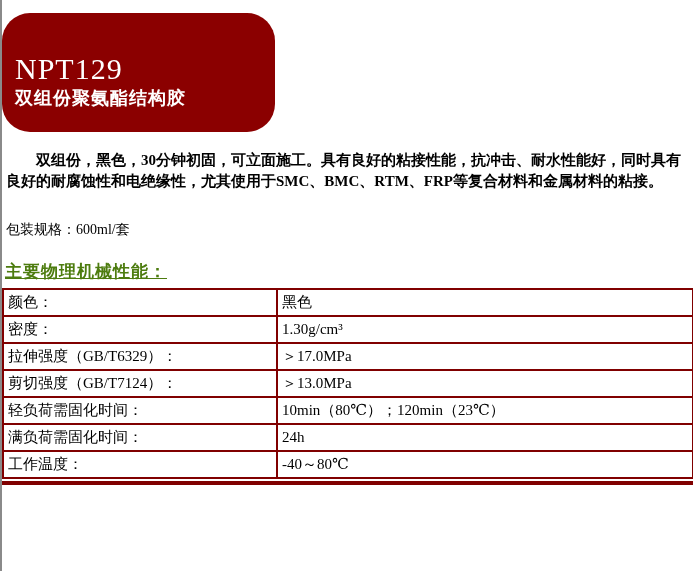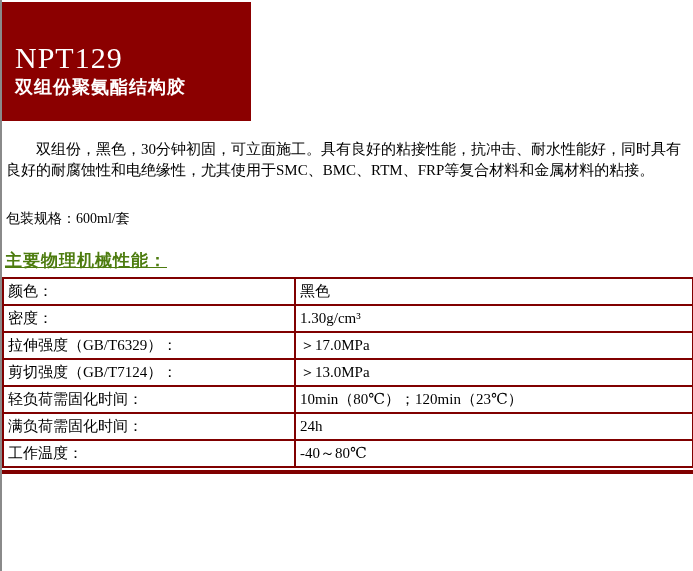--- a/index.html
+++ b/index.html
@@ -8,47 +8,49 @@
     width: 693px;
     height: 571px;
     box-sizing: border-box;
     background: #ffffff;
     border-left: 2px solid #8a8a8a;
     overflow: hidden;
     font-family: "Liberation Serif", "DejaVu Serif", serif;
     color: #000000;
   }
   .hero {
-    width: 249px;
+    width: 273px;
     height: 119px;
-    margin-top: 2px;
+    margin-top: 13px;
     background: #8B0000;
     box-sizing: border-box;
     padding: 40px 0 0 13px;
     color: #ffffff;
+    border-radius: 28px;
   }
   .hero-title {
     font-family: "Liberation Serif", "DejaVu Serif", serif;
     font-size: 30px;
     line-height: 32px;
     letter-spacing: 1px;
   }
   .hero-subtitle {
     margin-top: 3px;
     font-size: 18px;
     line-height: 21px;
     font-weight: bold;
     letter-spacing: 1px;
   }
   .desc {
     margin: 18px 2px 0 0;
     padding-left: 4px;
     font-size: 15px;
     line-height: 21px;
     text-indent: 2em;
+    font-weight: bold;
   }
   .packaging {
     margin: 30px 0 0 0;
     padding-left: 4px;
     font-size: 14px;
     line-height: 16px;
   }
   .section-heading {
     margin: 24px 0 0 0;
     padding-left: 3px;
@@ -62,21 +64,21 @@
   table.props {
     margin-top: 6px;
     width: 692px;
     border-collapse: collapse;
     table-layout: fixed;
   }
   table.props td {
     border: 2px solid #800000;
     height: 25px;
     font-size: 15px;
-    padding: 0 20px 0 4px;
+    padding: 0 2px 0 4px;
     vertical-align: middle;
     overflow: hidden;
     white-space: nowrap;
   }
   td.prop-label { width: 266px; }
   .cutoff-edge {
     margin-top: 2px;
     width: 692px;
     height: 4px;
     background: #800000;

